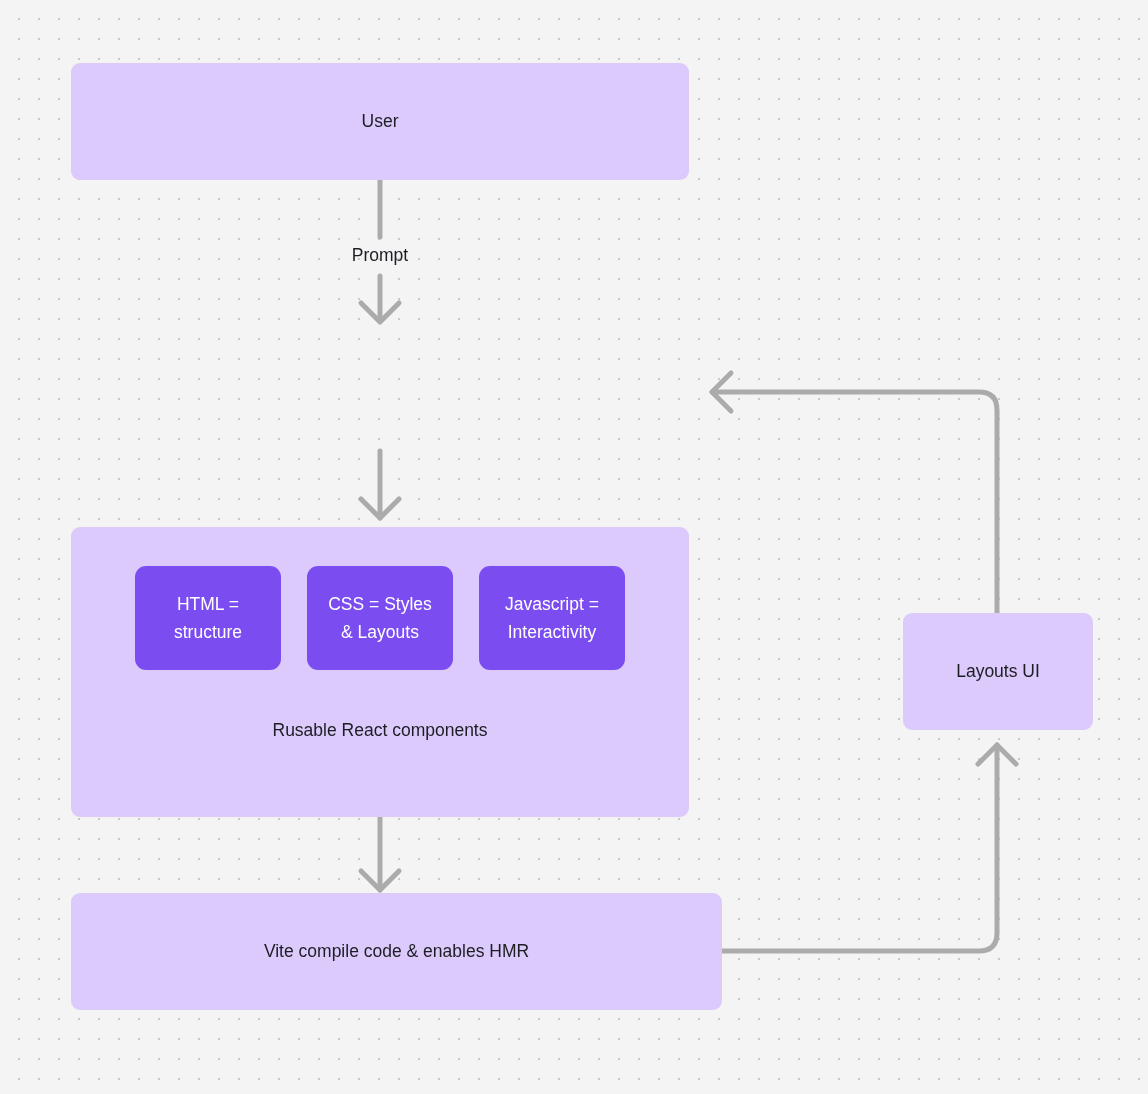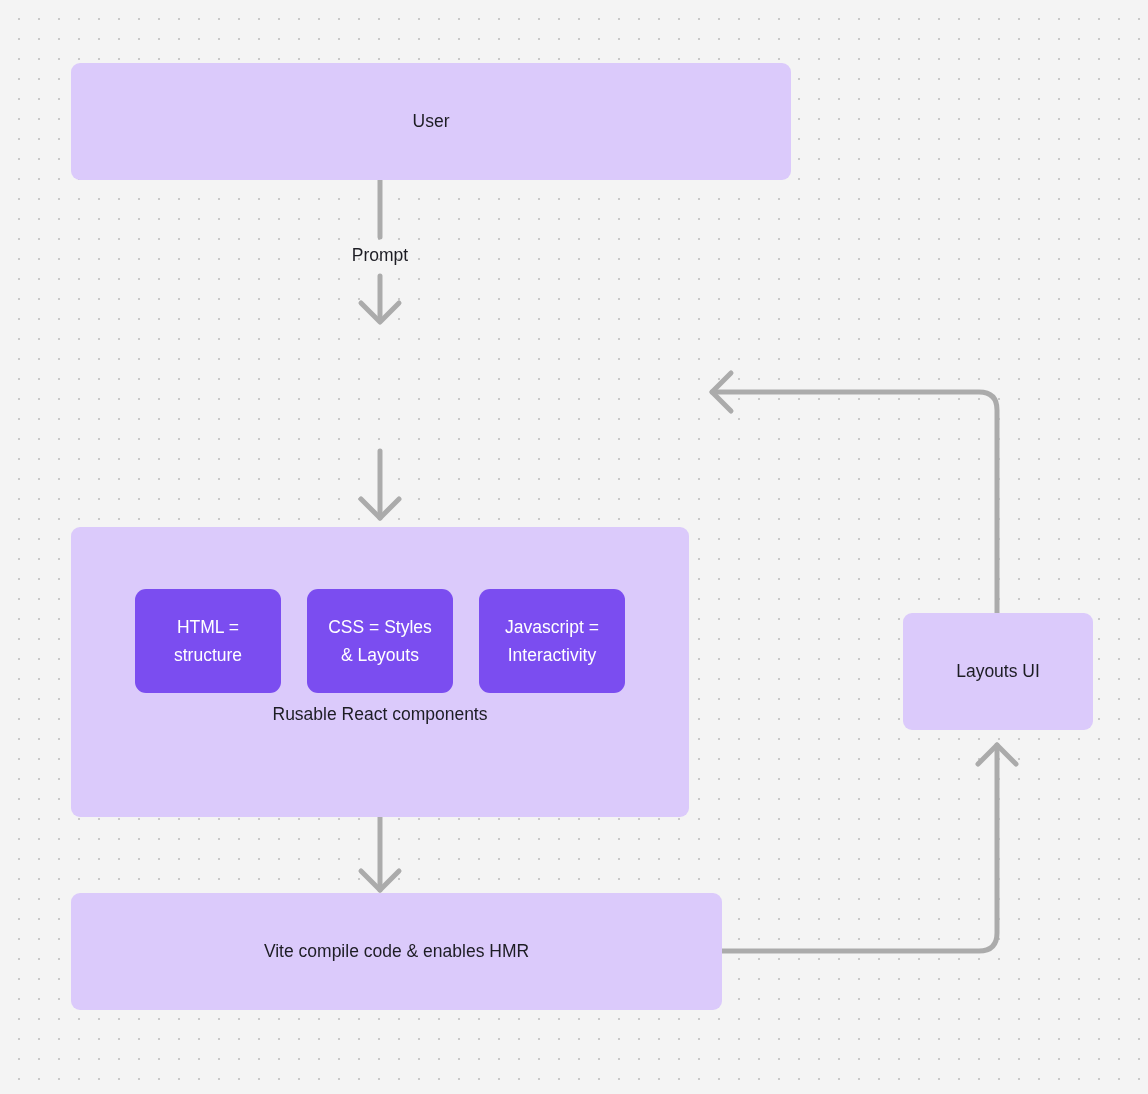--- a/index.html
+++ b/index.html
@@ -60,21 +60,20 @@
     background: #7b4df0;
     border-radius: 11px;
     display: flex;
     align-items: center;
     justify-content: center;
     text-align: center;
     color: #ffffff;
     font-size: 17.5px;
     line-height: 1.62;
     padding: 0 20px;
-    margin-top: 23px;
   }
 
   .group-caption {
     position: absolute;
     left: 0;
     right: 0;
     text-align: center;
     color: #1d1d24;
     font-size: 17.5px;
   }
@@ -132,21 +131,21 @@
       <path d="M 692 951 L 979 951 Q 997 951 997 933 L 997 745"></path>
       <polyline points="978,764 997,745 1016,764"></polyline>
     </g>
 
     <g>
       <path d="M 997 613 L 997 410 Q 997 392 979 392 L 712 392"></path>
       <polyline points="731,373 712,392 731,411"></polyline>
     </g>
   </svg>
 
-  <div class="node" style="left:71px; top:63px; width:720px; height:117px;">
+  <div class="node" style="left:71px; top:63px; width:618px; height:117px;">
     <span>User</span>
   </div>
 
   <div class="edge-label" style="left:315px; top:245px; width:130px;text-align:center;">
     <span>Prompt</span>
   </div>
 
 
   <div class="node-group" style="left:71px; top:527px; width:618px; height:290px;">
 
@@ -168,21 +167,21 @@
 
       <div class="chip">
         <span>
           <span>Javascript =</span><br>
           <span>Interactivity</span>
         </span>
       </div>
 
     </div>
 
-    <div class="group-caption" style="top:177px;">
+    <div class="group-caption" style="top:193px;">
       <span>Rusable React components</span>
     </div>
   </div>
 
   <div class="node" style="left:71px; top:893px; width:651px; height:117px;">
     <span>Vite compile code &amp; enables HMR</span>
   </div>
 
   <div class="node" style="left:903px; top:613px; width:190px; height:117px;">
     <span>Layouts UI</span>

